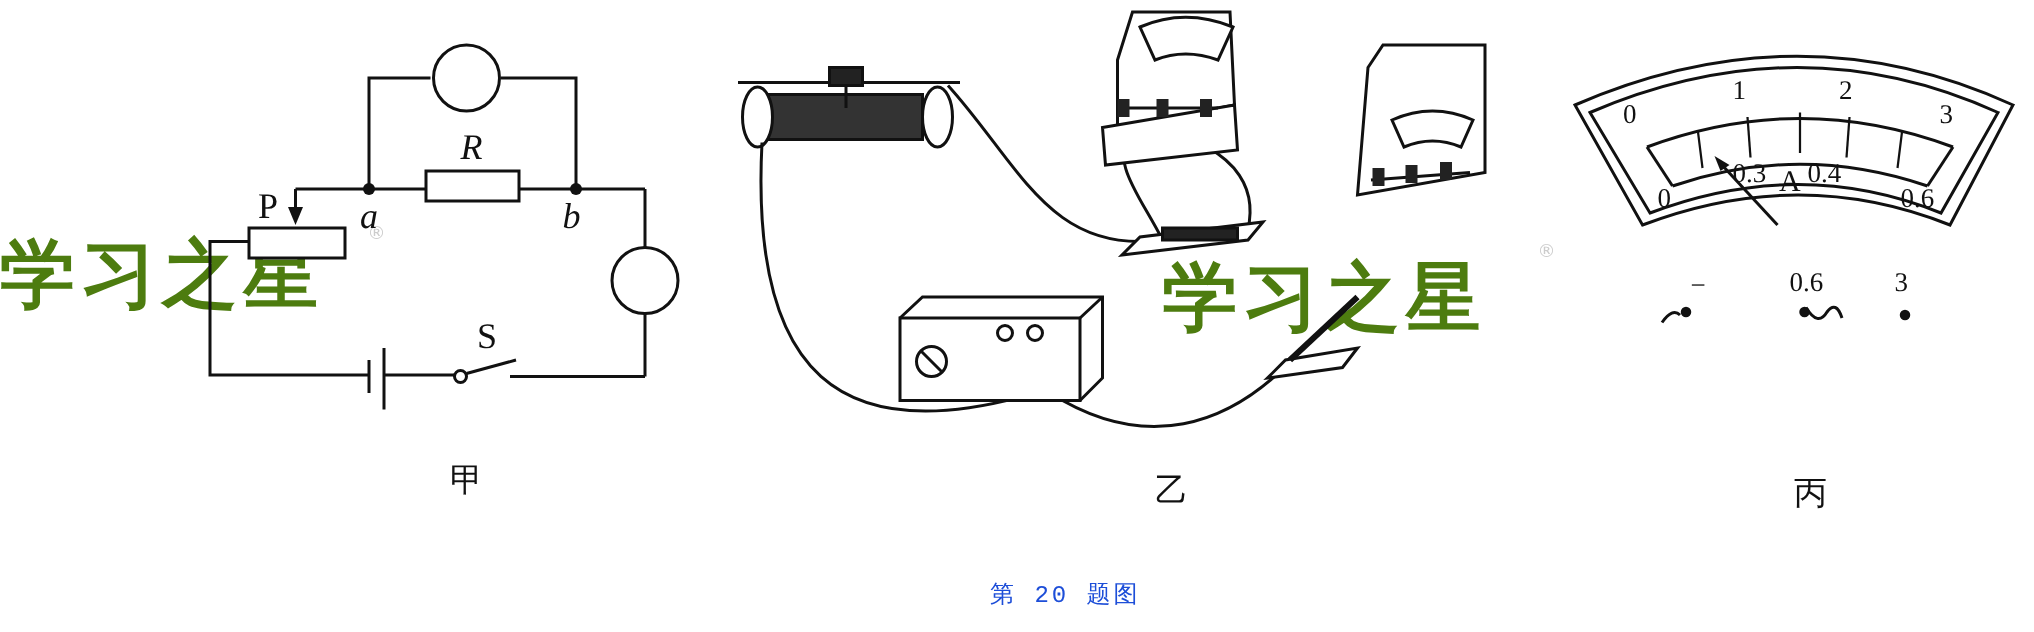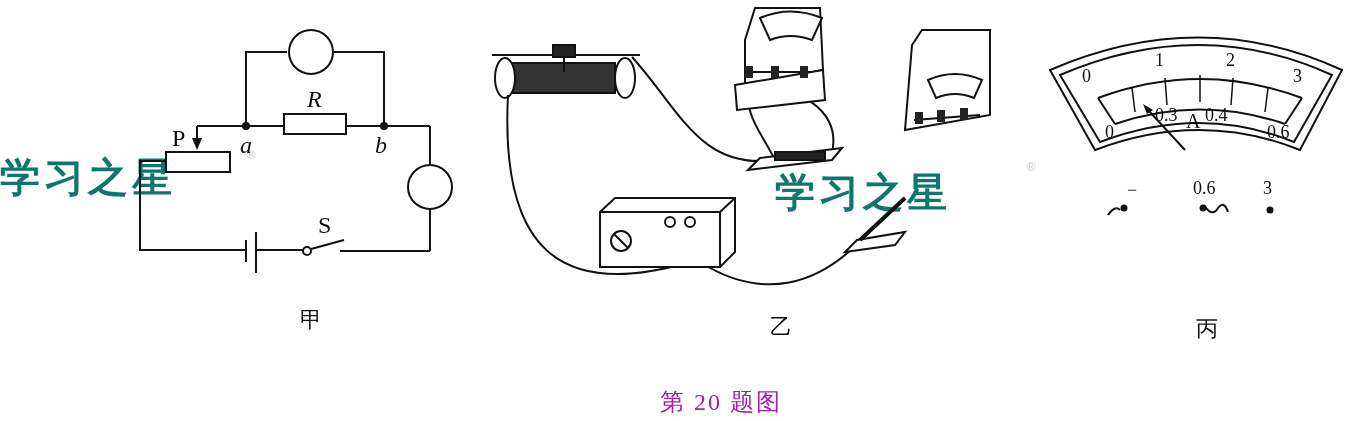--- a/index.html
+++ b/index.html
@@ -1,20 +1,20 @@
 <!DOCTYPE html>
 <html><head>
 <meta charset="utf-8">
 <style>
   html,body{margin:0;padding:0;background:#fff;}
   body{width:1356px;height:421px;position:relative;overflow:hidden;font-family:"Liberation Serif",serif;color:#111;}
   svg{position:absolute;left:0;top:0;}
   .lbl{position:absolute;font-family:"Liberation Serif",serif;font-size:24px;color:#111;}
-  .cap{position:absolute;left:660px;top:386px;font-family:Liberation Serif, serif;font-size:24px;letter-spacing:2px;color:#a21caf;}
-  .wm{position:absolute;font-family:"DejaVu Sans",sans-serif;font-weight:bold;font-size:40px;color:#0f766e;letter-spacing:4px;z-index:0;}
+  .cap{position:absolute;left:660px;top:386px;font-family:Liberation Mono, monospace;font-size:16px;letter-spacing:2px;color:#1d4ed8;}
+  .wm{position:absolute;font-family:"DejaVu Sans",sans-serif;font-weight:bold;font-size:50px;color:#4d7c0f;letter-spacing:4px;z-index:0;}
   .wmreg{position:absolute;font-size:12px;color:#ccc;font-family:"DejaVu Sans",sans-serif;}
 </style>
 </head>
 <body>
 
 <div class="wm" style="left:0px;top:150px;">学习之星</div>
 <div class="wmreg" style="left:245px;top:148px;">®</div>
 <div class="wm" style="left:775px;top:165px;">学习之星</div>
 <div class="wmreg" style="left:1025px;top:160px;">®</div>
 

